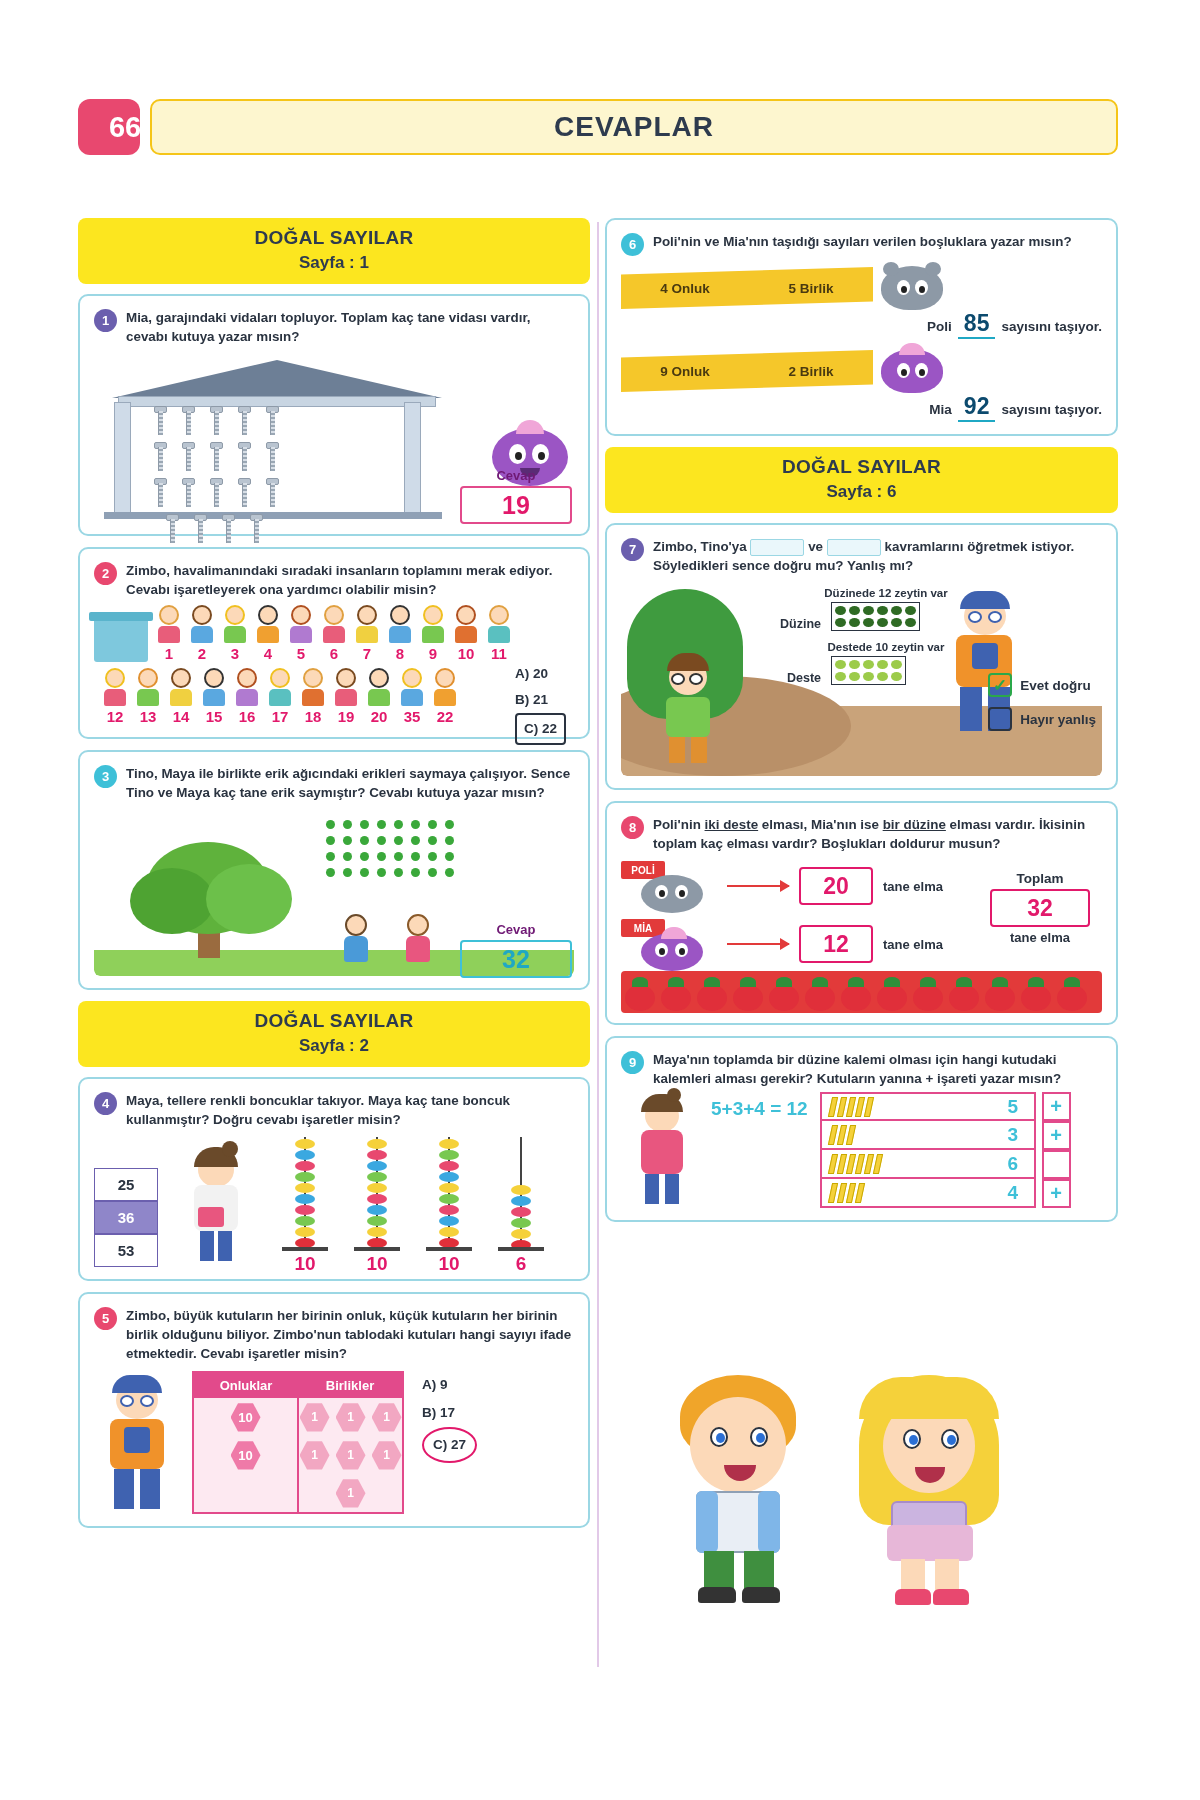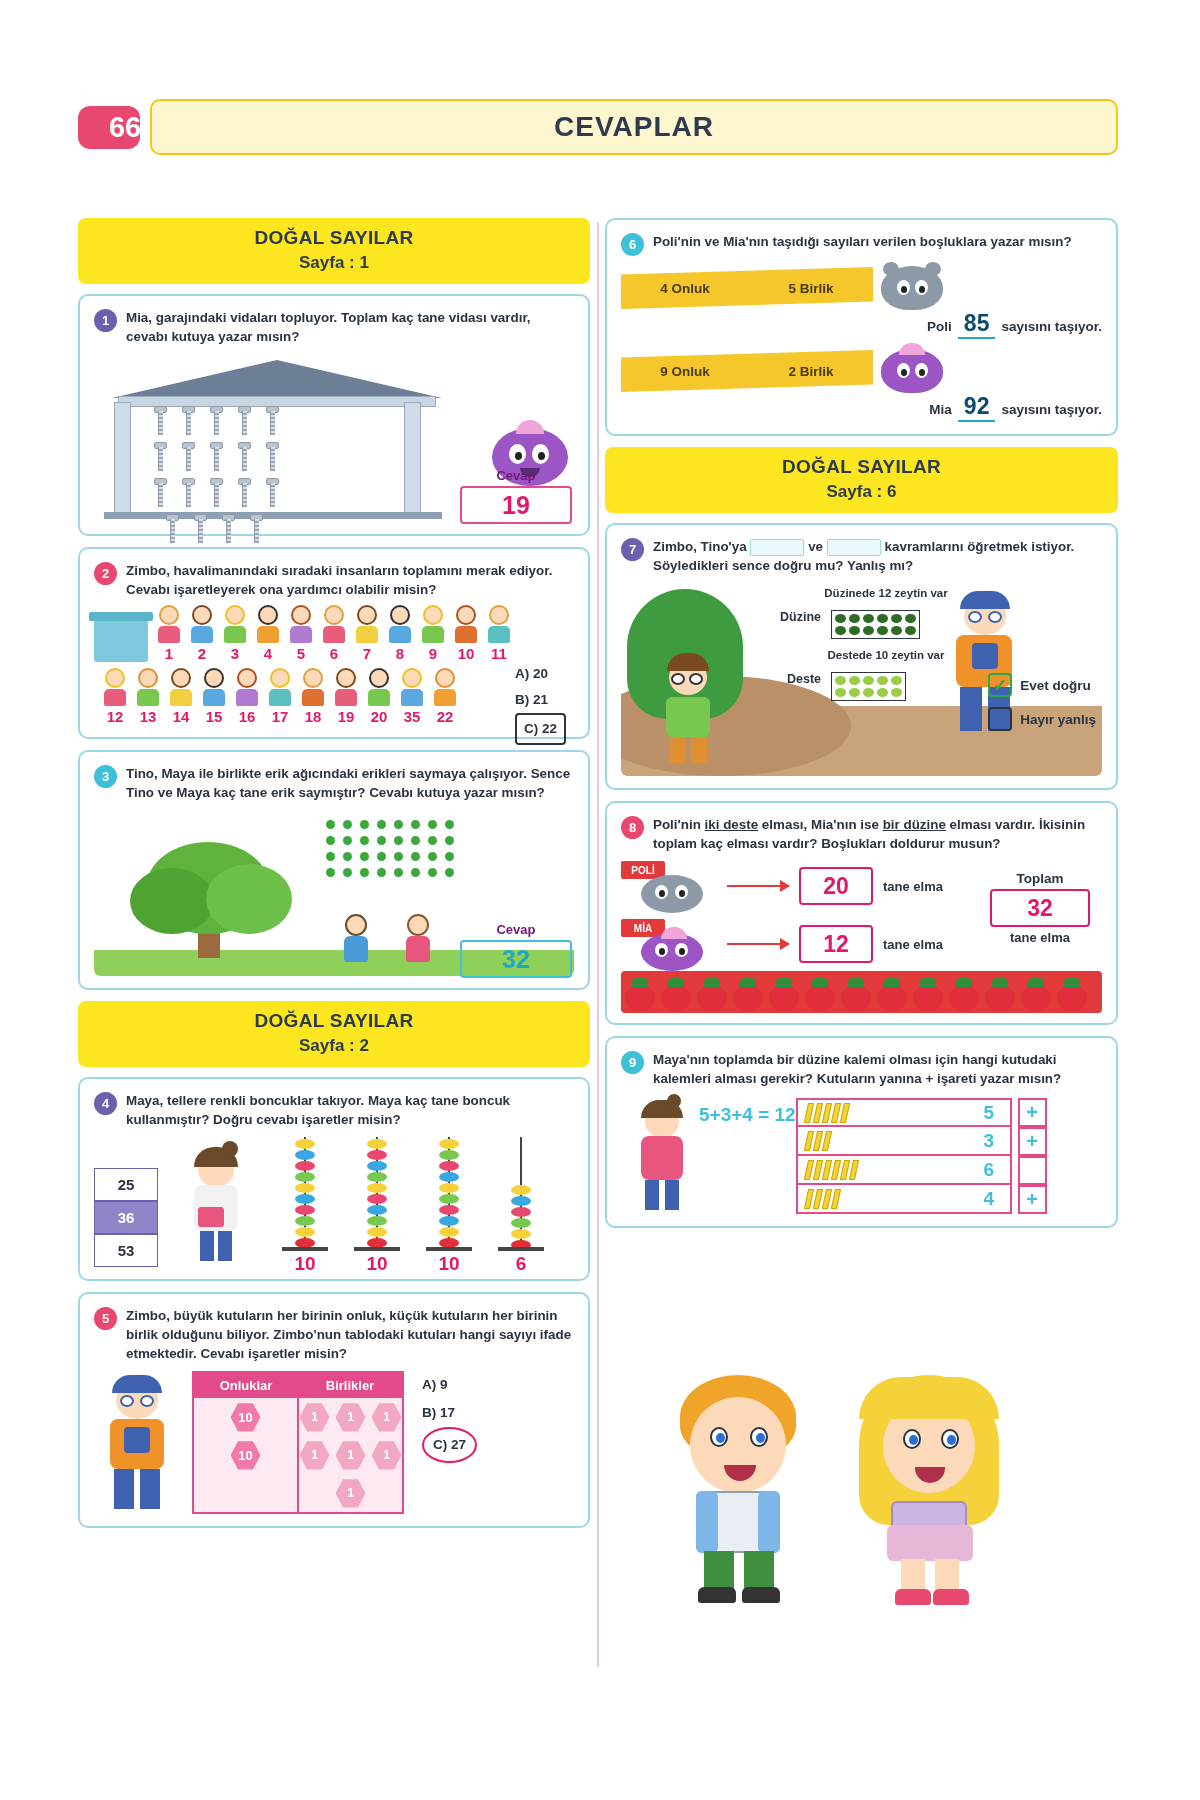--- a/index.html
+++ b/index.html
@@ -12,21 +12,21 @@
   .page {
     position: relative;
     width: 1200px; height: 1800px;
     background: #fff;
     overflow: hidden;
   }
 
   
   .header { position: absolute; left: 78px; top: 98px; width: 1040px; height: 58px; display: flex; align-items: center; gap: 10px; }
   .page-num {
-    width: 62px; height: 43px; border-radius: 12px;
+    width: 62px; height: 56px; border-radius: 12px;
     background: #e8486f; color: #fff;
     display: flex; align-items: center; justify-content: center;
     font-size: 29px; font-weight: bold; padding-left: 32px;
   }
   .grade-badge {
     height: 56px; min-width: 160px; padding: 0 22px; border-radius: 12px;
     background: #47b05c; color: #fff; border: 3px solid #ffffff;
     display: flex; align-items: center; justify-content: center;
     font-size: 26px; font-weight: bold; letter-spacing: .5px;
     box-shadow: 0 0 0 2px #3a9a4e;
@@ -166,21 +166,21 @@
   .carries { font-size: 13.5px; font-weight:bold; color:#2a3340; display:flex; align-items:baseline; gap:6px;}
   .numline { font-size: 23px; font-weight:bold; color:#0c4a6e; border-bottom: 2px solid #1fa8c4; padding: 0 6px; }
 
   
   .q7-scene { position:relative; height: 195px; margin-top: 6px; border-radius: 6px; overflow:hidden; background:#fff;}
   .q7-hill { position:absolute; left:0; bottom:0; width: 100%; height: 70px; background:#c9a37a; border-radius: 0 0 6px 6px;}
   .q7-hill:before{content:""; position:absolute; left:-30px; bottom:0; width:260px;height:100px;background:#b99068;border-radius:50%;}
   .q7-bush { position:absolute; left: 6px; top: 8px; width: 116px; height: 130px; background:#3f9b3f; border-radius: 58px 58px 40px 40px;}
   .olive-block { position:absolute; left: 150px; top: 6px; width: 230px; }
   .olive-cap { font-size: 11.5px; font-weight:bold; color:#2a3340; text-align:center;}
-  .olive-row { display:flex; align-items:flex-start; gap: 10px; margin-top: 11px;}
+  .olive-row { display:flex; align-items:flex-end; gap: 10px; margin-top: 3px;}
   .olive-lbl { font-size: 12.5px; font-weight: bold; color:#2a3340; width: 50px; text-align:right;}
   .olive-grid { border:1px solid #2a3340; padding: 3px; display:flex; flex-direction: column; gap:3px;}
   .ol-line { display:flex; gap: 3px;}
   .olive { width: 11px; height: 9px; border-radius:50%; background:#2f6b24;}
   .olive.lt { background:#9ccb4a; }
   .choices { position:absolute; right: 6px; top: 92px; }
   .choice { display:flex; align-items:center; gap: 8px; margin-bottom: 10px; font-size: 13.5px; font-weight:bold; color:#2a3340;}
   .cbox { width: 24px; height: 24px; border: 2px solid #2a3340; border-radius: 4px; display:flex; align-items:center; justify-content:center;}
   .cbox.ok { border-color:#2aa84a; color:#2aa84a; font-size: 17px; font-weight: bold;}
   .q7-hero { position:absolute; right: 76px; top: 10px; width: 84px; height: 150px;}
@@ -195,21 +195,21 @@
   .redbox { width: 74px; height: 38px; border: 2px solid #e2196b; border-radius:4px; display:flex;
      align-items:center; justify-content:center; font-size: 23px; font-weight:bold; color:#e2196b; }
   .smalllbl { font-size: 13px; font-weight:bold; color:#2a3340;}
   .toplam { position:absolute; right: 4px; top: 10px; width: 116px; text-align:center;}
   .toplam .cap { font-size: 13.5px; font-weight:bold; color:#2a3340; margin-bottom:3px;}
   .apple-strip { position:absolute; left:0; bottom: -2px; width: 100%; height: 42px; background:#e23a3a; border-radius: 4px;}
   .apple { position:absolute; bottom: 2px; width: 30px; height: 26px; background:#e02f3a; border-radius: 50%;}
   .leafy { position:absolute; bottom: 26px; width: 16px; height: 10px; background:#2f8f3a; border-radius: 50% 50% 0 0;}
 
   
-  .q9-area { display:flex; margin-top: 10px; align-items: flex-start;}
+  .q9-area { display:flex; gap: 12px; margin-top: 4px; align-items: flex-start;}
   .q9-girl { width: 78px; height: 116px; position:relative;}
   .eq { font-size: 19px; font-weight:bold; color:#3ec0d8; margin-top: 6px;}
   .pencil-tbl { width: 216px; }
   .p-row { display:flex; align-items:center; border:2px solid #e24a8b; border-top:none; height: 29px;}
   .p-row:first-child { border-top: 2px solid #e24a8b;}
   .p-cell { flex:1; display:flex; align-items:center; gap:3px; padding-left: 8px;}
   .pencil { width: 6px; height: 20px; background:#f5d13a; border: 1px solid #c9a900; transform: skewX(-12deg); }
   .p-val { width: 42px; text-align:center; font-size: 19px; font-weight:bold; color:#3ec0d8;}
   .plus-col { margin-left: 6px; }
   .plusbox { width: 29px; height: 29px; border: 2px solid #e24a8b; display:flex; align-items:center; justify-content:center;

